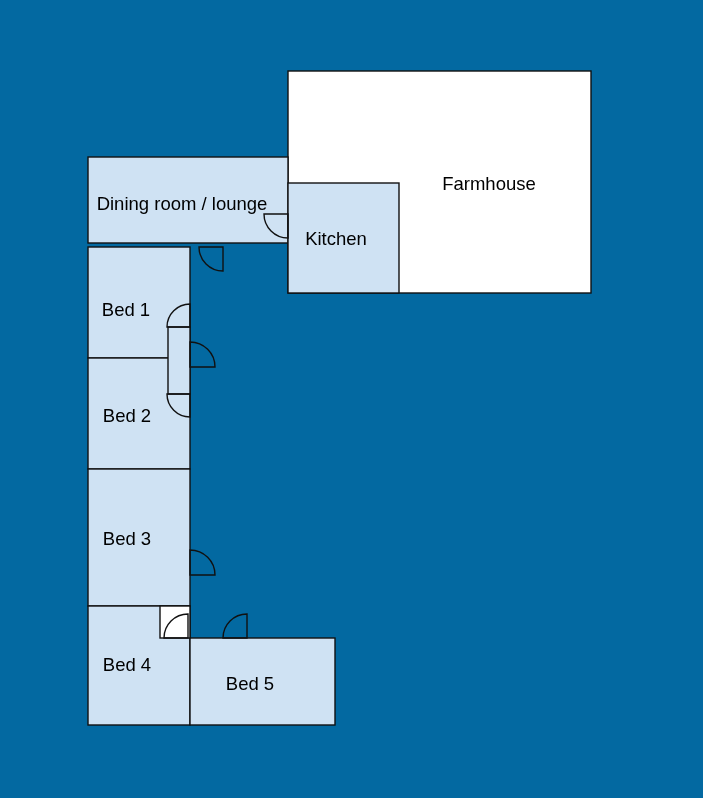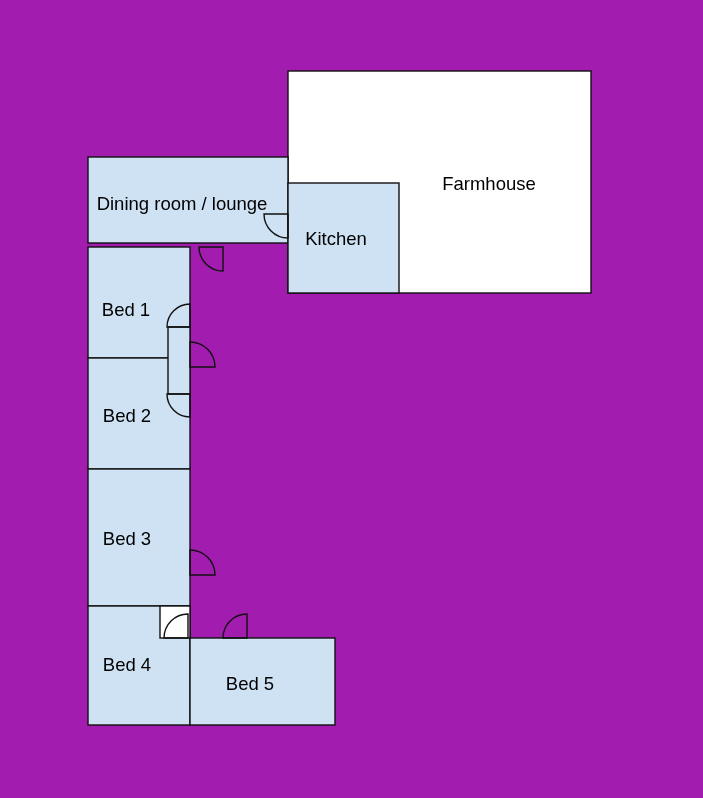--- a/index.html
+++ b/index.html
@@ -4,21 +4,21 @@
 <style>
   html, body {
     margin: 0;
     padding: 0;
     background: #ffffff;
   }
   .canvas {
     position: relative;
     width: 703px;
     height: 798px;
-    background: #a21caf;
+    background: #0369a1;
     overflow: hidden;
   }
   svg text {
     font-family: "Liberation Sans", sans-serif;
   }
 </style>
 </head>
 <body>
 
 <div class="canvas">

